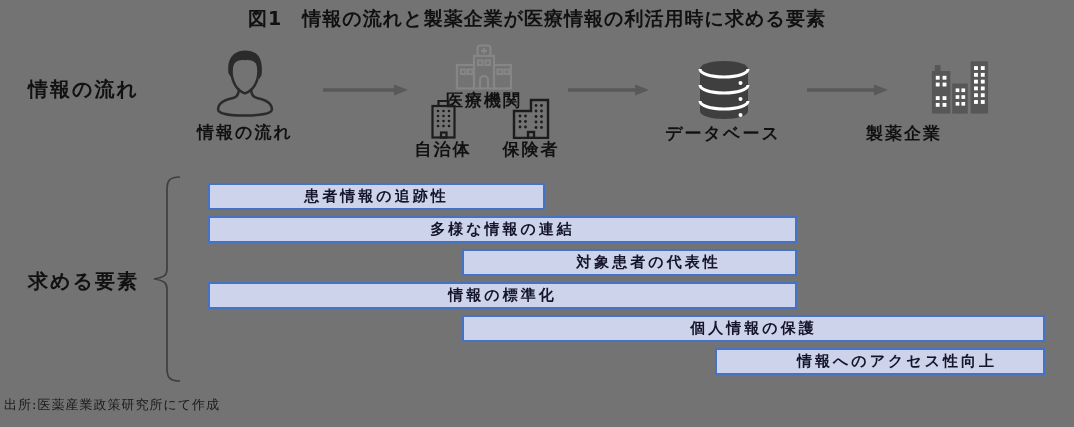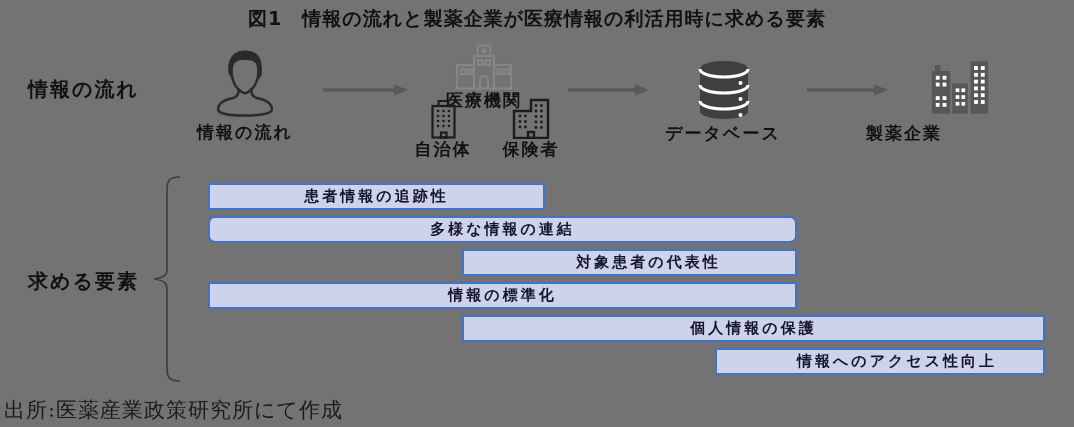--- a/index.html
+++ b/index.html
@@ -23,21 +23,21 @@
   .bar{
     position:absolute;height:27px;box-sizing:border-box;
     background:#ccd3ea;border:2px solid #4472c4;
     display:flex;align-items:center;justify-content:center;
   }
   .bar span{
     font-size:15px;font-weight:700;letter-spacing:3px;color:#14142b;
     white-space:nowrap;line-height:1;
   }
   .source{
-    left:4px;top:396px;font-size:21px;letter-spacing:1px;color:#1a1a1a;white-space:nowrap;
+    left:4px;top:396px;font-size:13px;letter-spacing:1px;color:#1a1a1a;white-space:nowrap;
   }
   svg{display:block;}
 </style>
 </head>
 <body>
 
 <div id="stage">
 
   <div class="abs title">図1　情報の流れと製薬企業が医療情報の利活用時に求める要素</div>
 
@@ -207,21 +207,21 @@
 
   <div class="abs" style="left:150px;top:175px;">
     <svg width="32" height="208" viewBox="0 0 32 208">
       <path d="M30 2 C19 2 17 6 17 15 L17 94 C17 100 14.5 102.5 4 104 C14.5 105.5 17 108 17 114 L17 193 C17 202 19 206 30 206" fill="none" stroke="#3f3f3f" stroke-width="1.7"></path>
     </svg>
   </div>
 
   <div class="bar" style="left:208px;top:183px;width:337px;">
     <span>患者情報の追跡性</span>
   </div>
-  <div class="bar" style="left:208px;top:216px;width:589px;border-radius:7px;">
+  <div class="bar" style="left:208px;top:216px;width:589px;">
     <span>多様な情報の連結</span>
   </div>
   <div class="bar" style="left:462px;top:249px;width:335px;padding-left:38px;">
     <span>対象患者の代表性</span>
   </div>
   <div class="bar" style="left:208px;top:282px;width:589px;">
     <span>情報の標準化</span>
   </div>
   <div class="bar" style="left:462px;top:315px;width:583px;">
     <span>個人情報の保護</span>

